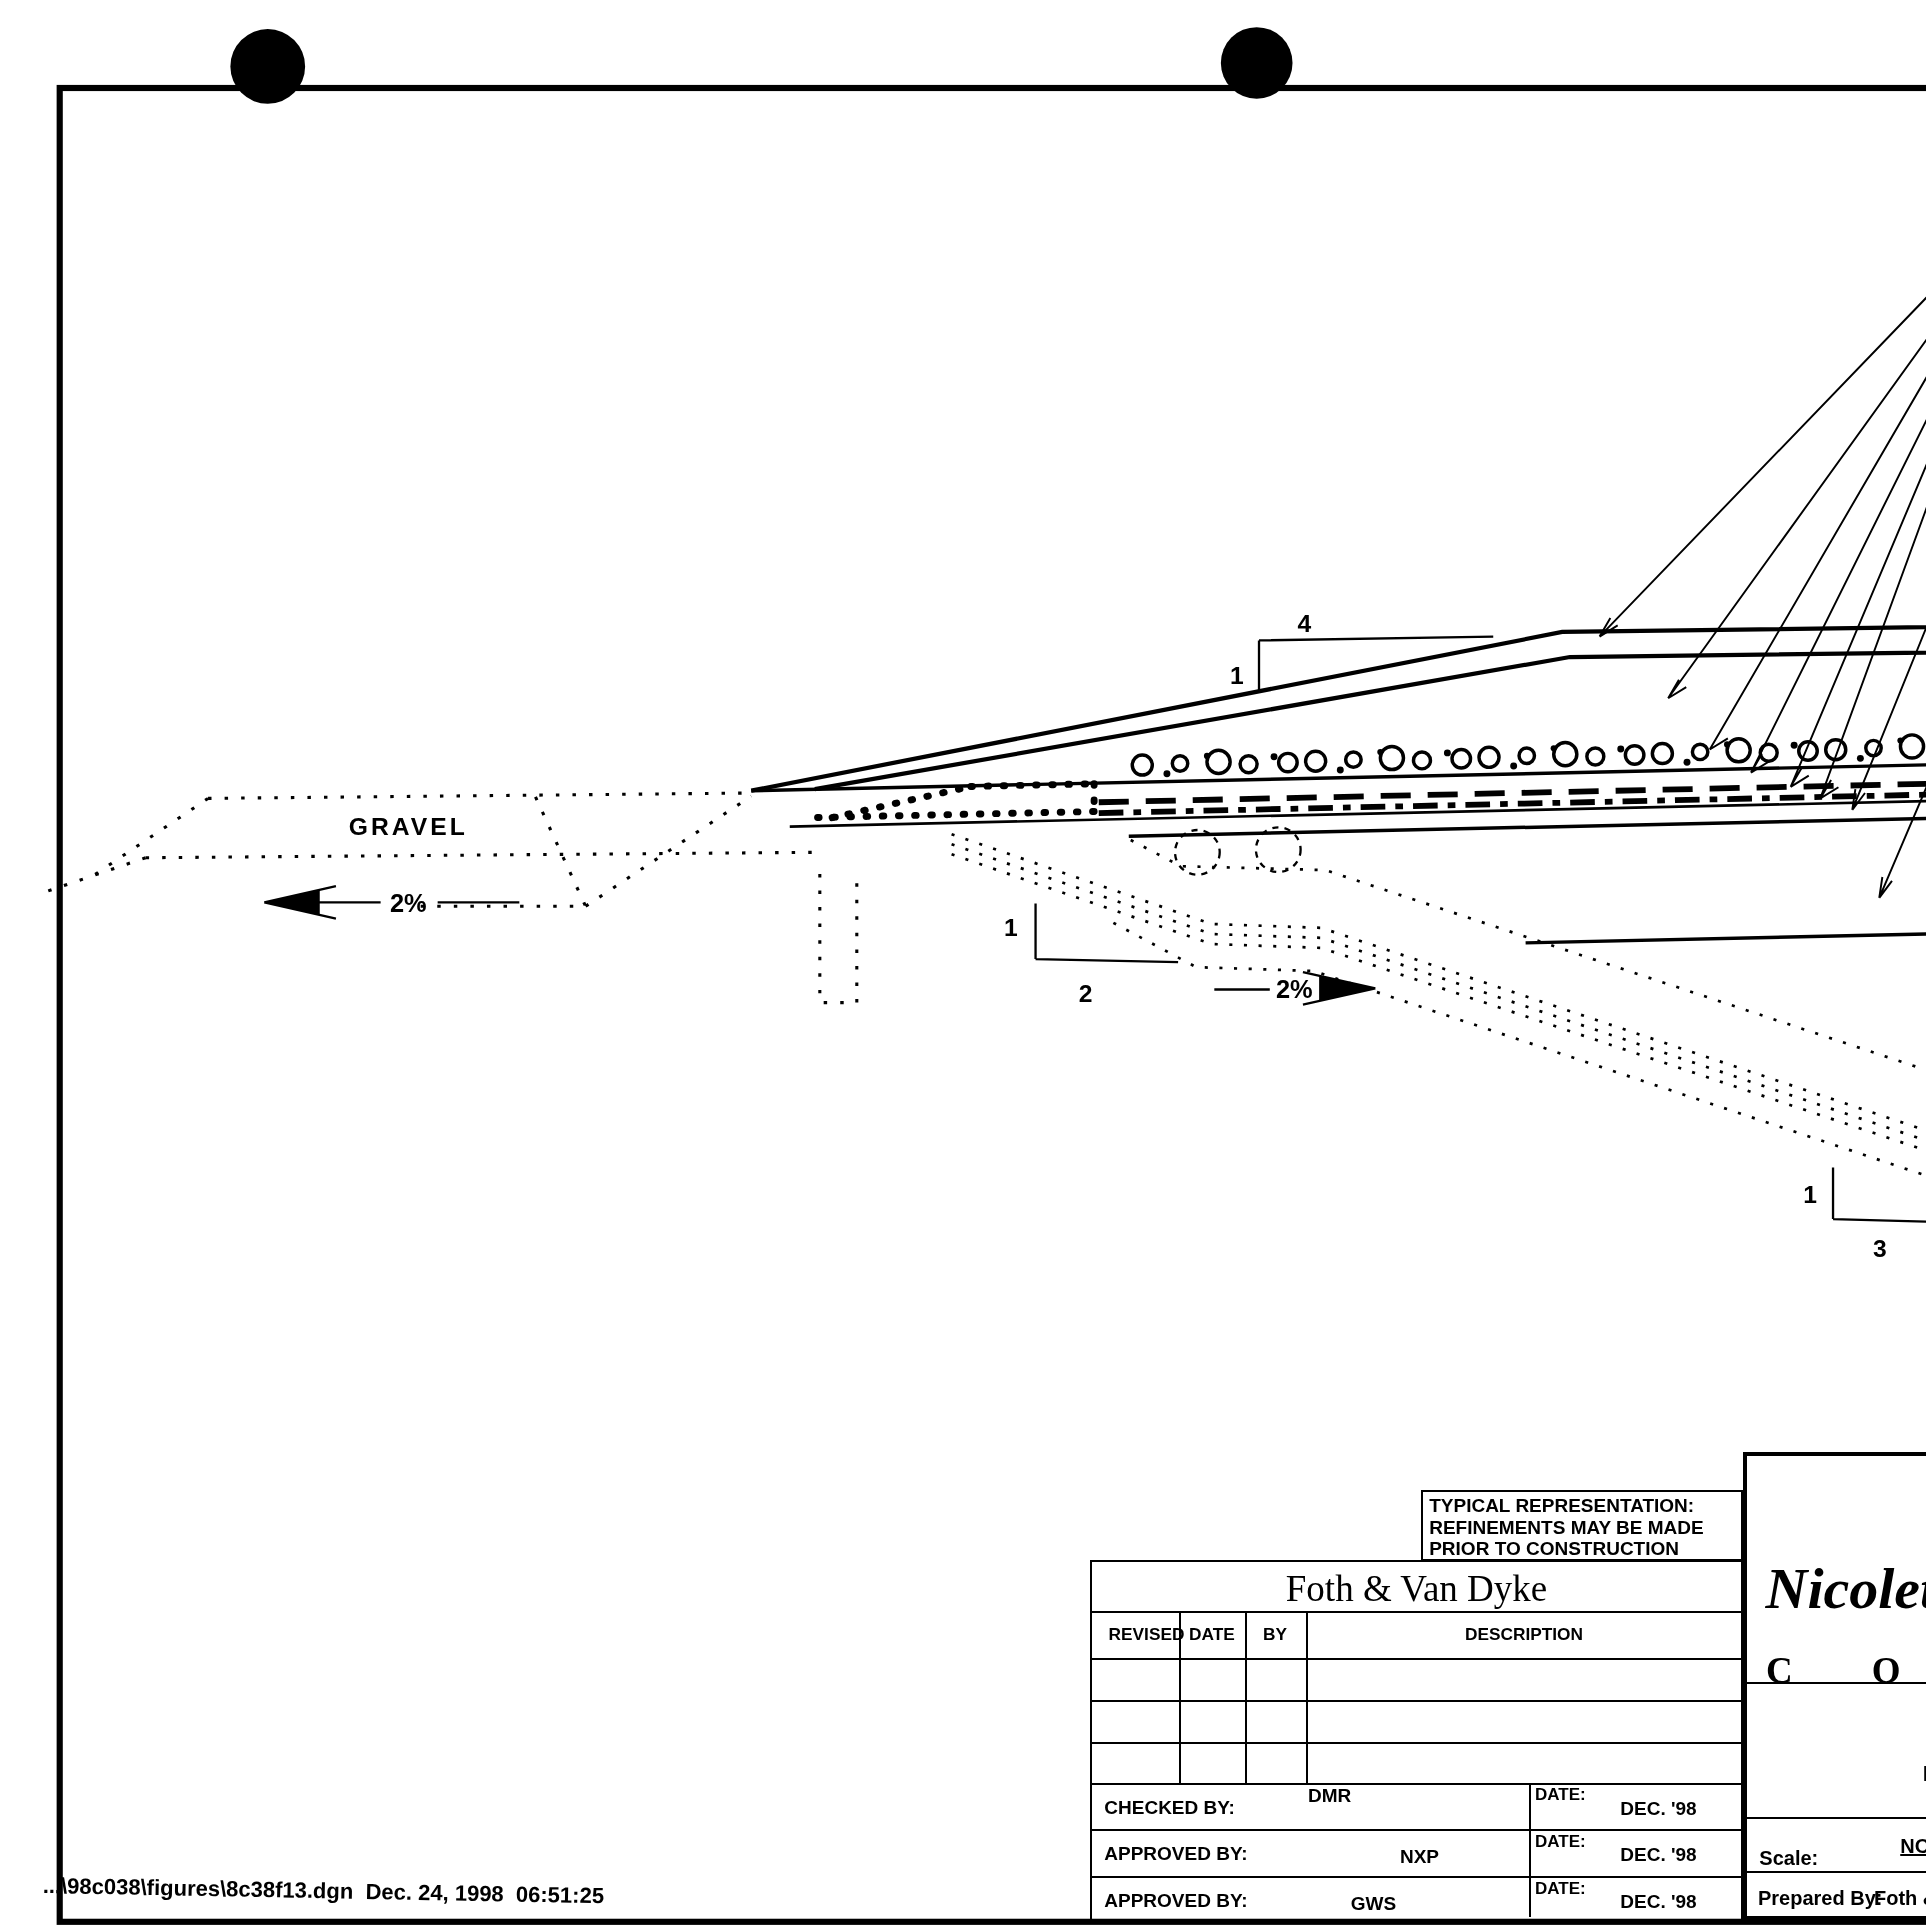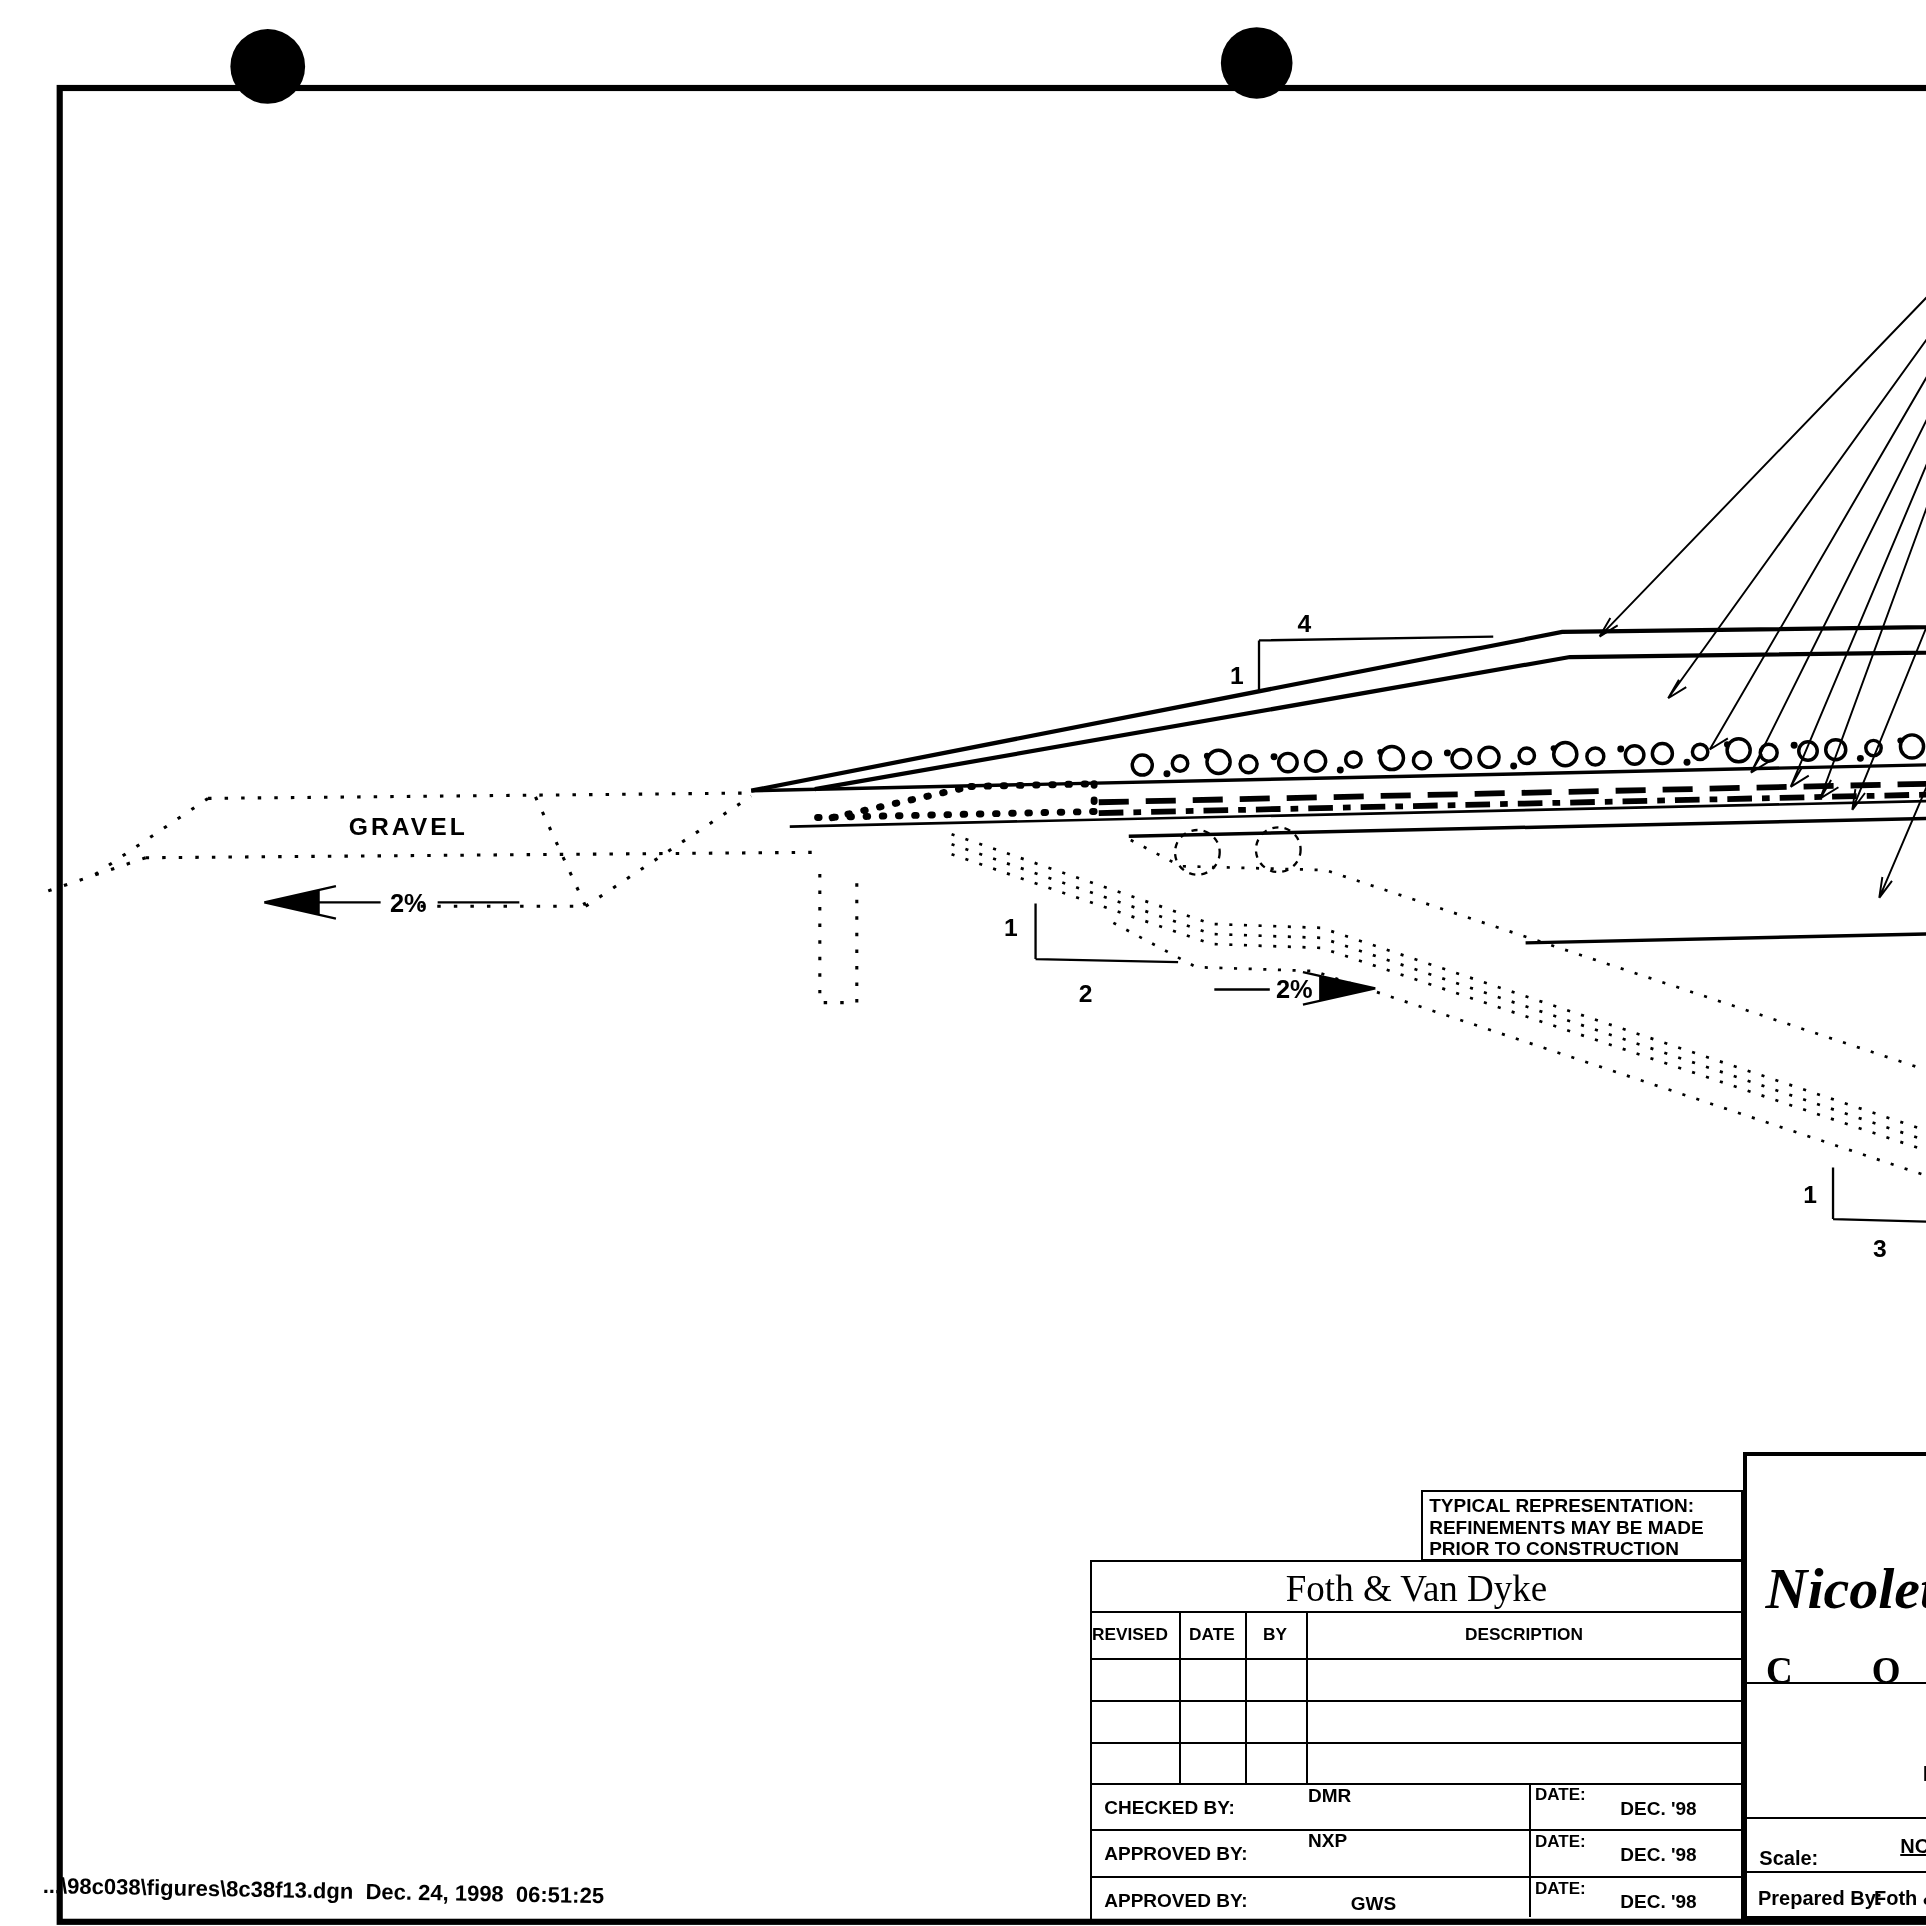--- a/index.html
+++ b/index.html
@@ -209,32 +209,32 @@
     <div class="hline" style="left:0;right:0;top:138px;"></div>
     <div class="hline" style="left:0;right:0;top:180px;"></div>
     <div class="hline" style="left:0;right:0;top:221px;"></div>
     <div class="hline" style="left:0;right:0;top:267px;"></div>
     <div class="hline" style="left:0;right:0;top:314px;"></div>
     <div class="vline" style="left:87px;top:49px;height:172px;"></div>
     <div class="vline" style="left:153px;top:49px;height:172px;"></div>
     <div class="vline" style="left:214px;top:49px;height:172px;"></div>
     <div class="vline" style="left:437px;top:221px;height:134px;"></div>
 
-    <div class="rt-colhead" style="left:0;width:74px;top:62px;">REVISED</div>
+    <div class="rt-colhead" style="left:0;width:109px;top:62px;">REVISED</div>
     <div class="rt-colhead" style="left:87px;width:66px;top:62px;">DATE</div>
     <div class="rt-colhead" style="left:153px;width:60px;top:62px;">BY</div>
     <div class="rt-colhead" style="left:214px;width:436px;top:62px;">DESCRIPTION</div>
 
     <div class="rt-cell" style="left:12.3px;top:235px;">CHECKED BY:</div>
     <div class="rt-cell" style="left:216px;width:131px;top:223px;">DMR</div>
     <div class="rt-cell" style="left:443px;top:223px;font-size:17px;">DATE:</div>
     <div class="rt-cell" style="left:497px;width:139px;text-align:center;top:236px;">DEC. '98</div>
 
     <div class="rt-cell" style="left:12.3px;top:281px;">APPROVED BY:</div>
-    <div class="rt-cell" style="left:216px;width:131px;text-align:left;top:268px;">NXP</div>
+    <div class="rt-cell" style="left:216px;width:131px;text-align:right;top:284px;">NXP</div>
     <div class="rt-cell" style="left:443px;top:270px;font-size:17px;">DATE:</div>
     <div class="rt-cell" style="left:497px;width:139px;text-align:center;top:282px;">DEC. '98</div>
 
     <div class="rt-cell" style="left:12.3px;top:328px;">APPROVED BY:</div>
     <div class="rt-cell" style="left:216px;width:131px;text-align:center;top:331px;">GWS</div>
     <div class="rt-cell" style="left:443px;top:317px;font-size:17px;">DATE:</div>
     <div class="rt-cell" style="left:497px;width:139px;text-align:center;top:329px;">DEC. '98</div>
   </div>
 
   <div class="nicolet">

